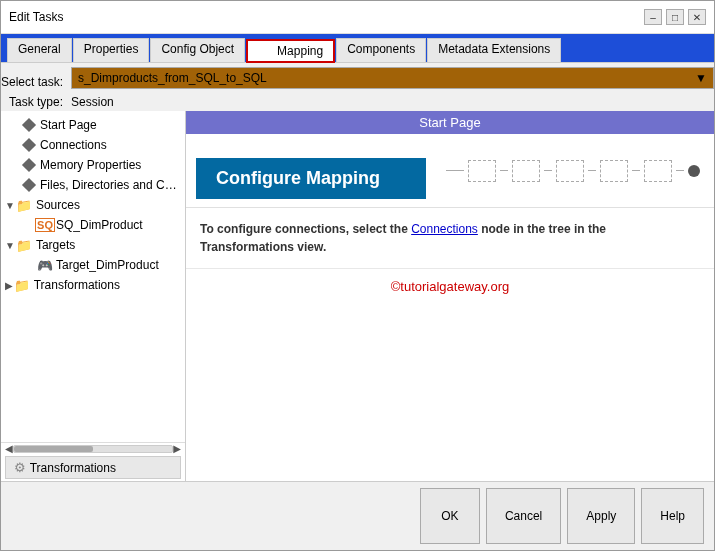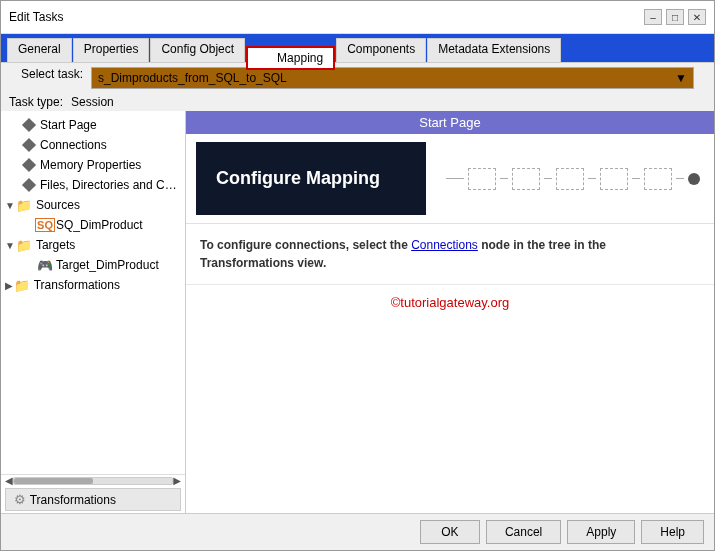--- a/index.html
+++ b/index.html
@@ -7,23 +7,23 @@
     
     .window { width: 715px; height: 551px; background: #f0f0f0; border: 1px solid #999; display: flex; flex-direction: column; }
     
     .titlebar { background: #fff; height: 33px; display: flex; align-items: center; justify-content: space-between; padding: 0 8px; border-bottom: 1px solid #ddd; }
     .titlebar-title { font-size: 12px; color: #000; }
     .titlebar-controls { display: flex; gap: 4px; }
     .titlebar-btn { width: 18px; height: 16px; border: 1px solid #aaa; background: #e8e8e8; cursor: pointer; display: flex; align-items: center; justify-content: center; font-size: 10px; color: #333; }
     
     .tabs-bar { background: #1d4ed8; display: flex; padding: 4px 6px 0; border-bottom: 1px solid #ccc; gap: 1px; }
     .tab { padding: 3px 10px; border: 1px solid #ccc; background: #e8e8e8; cursor: pointer; border-bottom: none; font-size: 12px; color: #000; }
-    .tab.active { background: #fff; border: 2px solid #cc0000; color: #000; z-index: 1; position: relative; top: 8px; padding-left: 29px; }
-    
-    .form-row { display: flex; align-items: flex-start; padding: 4px 20px; background: #f0f0f0; gap: 8px; }
+    .tab.active { background: #fff; border: 2px solid #cc0000; color: #000; z-index: 1; position: relative; top: 1px; padding-left: 29px; }
+    
+    .form-row { display: flex; align-items: flex-end; padding: 4px 0; background: #f0f0f0; gap: 8px; }
     .form-row label { font-size: 12px; color: #000; white-space: nowrap; }
     .form-row .dropdown { flex: 1; border: 1px solid #aaa; background: #a16207; padding: 2px 6px; height: 22px; display: flex; align-items: center; justify-content: space-between; cursor: pointer; }
     .form-row .dropdown span { font-size: 12px; color: #000; }
     .form-row .dropdown-arrow { font-size: 10px; color: #555; }
     .task-type-row { display: flex; align-items: center; padding: 2px 8px; gap: 8px; background: #f0f0f0; }
     .task-type-row label { font-size: 12px; color: #000; }
     .task-type-value { font-size: 12px; color: #000; }
     
     .main-content { display: flex; flex: 1; overflow: hidden; }
     
@@ -47,37 +47,37 @@
     .tree-scrollbar-thumb { position: absolute; left: 0; top: 0; width: 50%; height: 100%; background: #aaa; border-radius: 2px; }
     .tree-scroll-arrow { font-size: 10px; color: #555; cursor: pointer; }
     
     .tree-bottom-tab { padding: 3px 8px; border: 1px solid #ccc; background: #e8e8e8; cursor: pointer; display: flex; align-items: center; gap: 4px; font-size: 12px; margin: 2px 4px; }
     
     .right-panel { flex: 1; display: flex; flex-direction: column; background: #fff; }
     
     .start-page-header { background: #7070cc; color: #fff; text-align: center; padding: 4px; font-size: 13px; font-weight: normal; }
     
     .configure-mapping-section { display: flex; align-items: center; padding: 8px 10px; border-bottom: 1px solid #e0e0e0; }
-    .configure-mapping-title { background: #0f172a; color: #fff; padding: 26px 20px; font-size: 18px; font-weight: bold; min-width: 230px; }
+    .configure-mapping-title { background: #0369a1; color: #fff; padding: 10px 20px; font-size: 18px; font-weight: bold; min-width: 230px; margin-top: 16px; }
     .configure-mapping-steps { display: flex; align-items: center; gap: 4px; padding-left: 20px; }
     .step-box { width: 28px; height: 22px; border: 1px solid #aaa; background: #fff; }
     .step-box.dashed { border-style: dashed; }
     .step-dot { width: 12px; height: 12px; background: #555; border-radius: 50%; }
     .step-line { width: 12px; height: 2px; background: #aaa; border-top: 1px dashed #aaa; }
     
     .info-section { padding: 12px 14px; border-bottom: 1px solid #e8e8e8; }
     .info-text { font-size: 12px; color: #333; line-height: 1.5; }
     .info-link { color: #0000cc; text-decoration: underline; cursor: pointer; }
     
     .info-section2 { padding: 12px 14px; }
     
     .watermark { color: #cc0000; font-size: 13px; padding: 10px 14px; text-align: center; }
     
     .bottom-bar { padding: 6px 10px; border-top: 1px solid #ccc; display: flex; justify-content: flex-end; gap: 6px; background: #f0f0f0; }
-    .btn { padding: 4px 18px; border: 1px solid #aaa; background: #e8e8e8; cursor: pointer; font-size: 12px; color: #000; min-width: 60px; }
+    .btn { padding: 20px 18px; border: 1px solid #aaa; background: #e8e8e8; cursor: pointer; font-size: 12px; color: #000; min-width: 60px; }
   </style>
 </head>
 <body>
 
 <div class="window">
 
   <div class="titlebar">
     <span class="titlebar-title">Edit Tasks</span>
     <div class="titlebar-controls">
       <div class="titlebar-btn">–</div>

